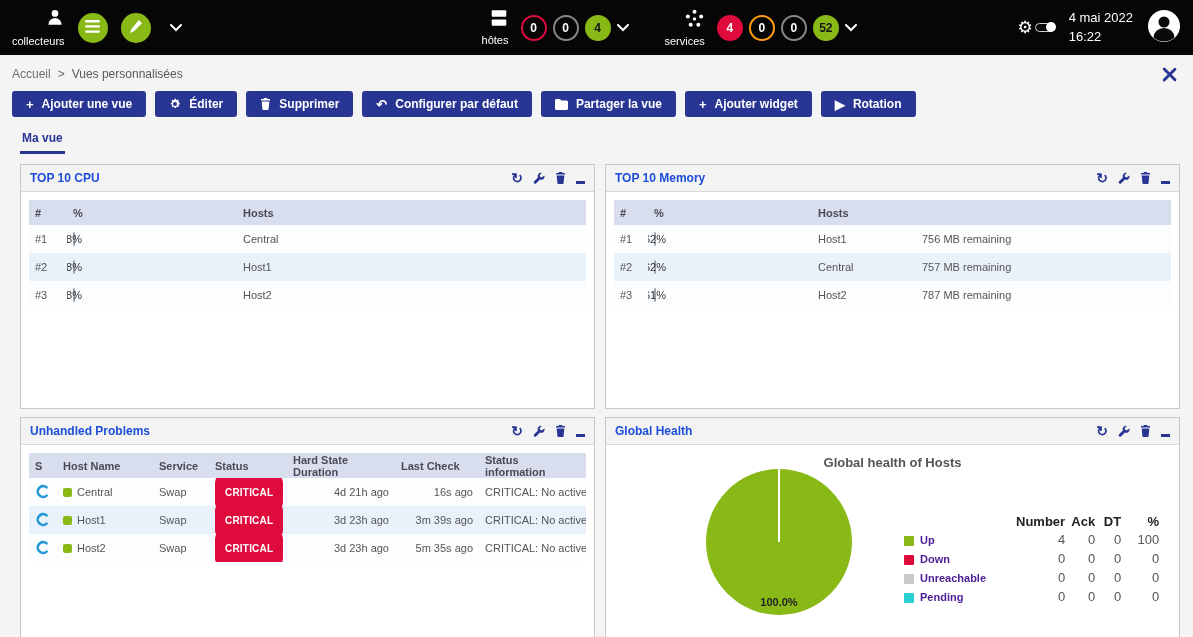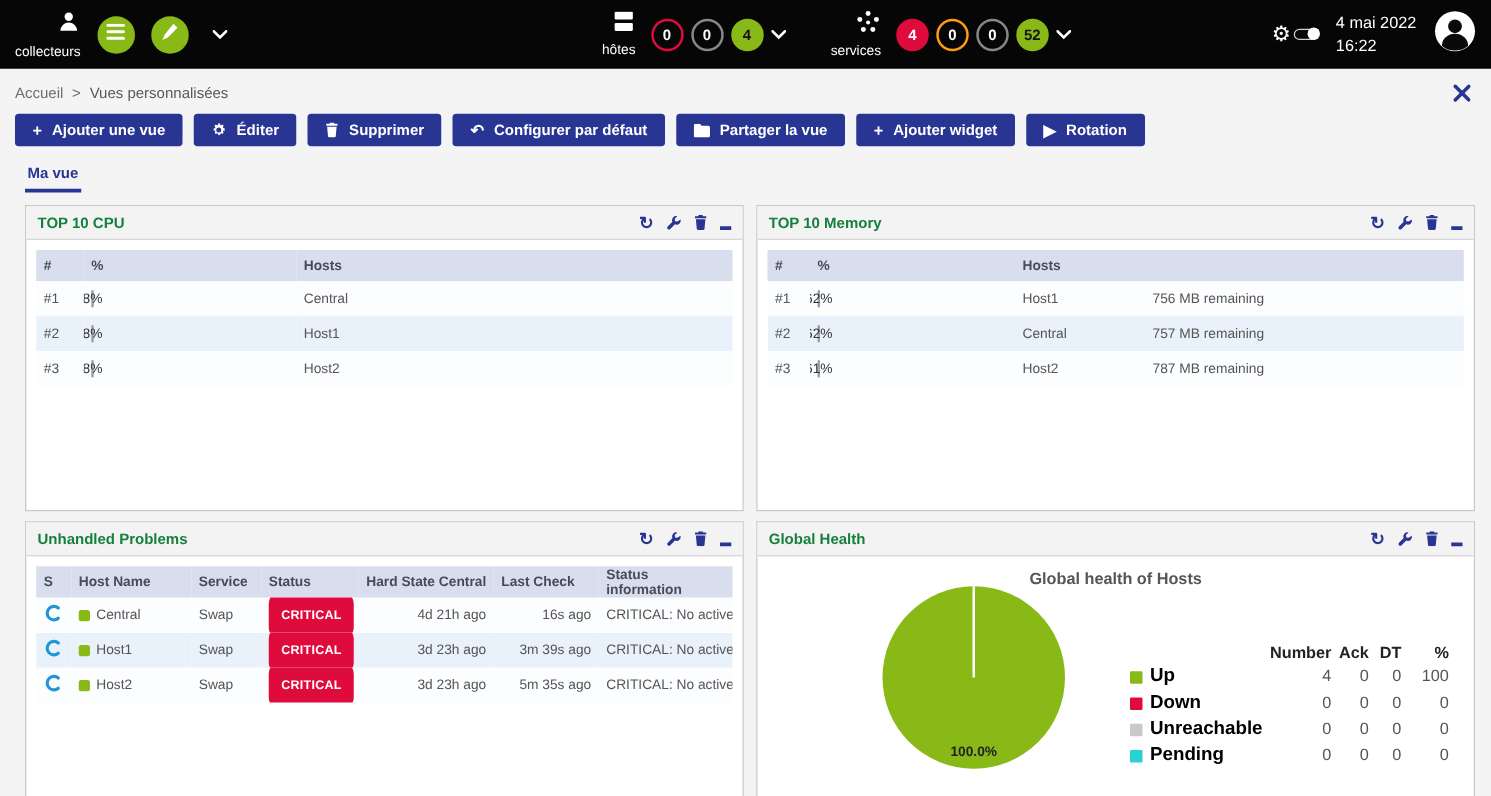--- a/index.html
+++ b/index.html
@@ -41,21 +41,21 @@
   .tb-btn svg { display: block; }
   
   .tabs { padding: 4px 0 0 20px; }
   .tab { display: inline-block; color: #283593; font-weight: bold; font-size: 12px; padding: 4px 2px 6px 2px; border-bottom: 3px solid #283593; cursor: pointer; }
   
   .grid { display: grid; grid-template-columns: 575px 575px; column-gap: 10px; row-gap: 8px; padding: 10px 0 0 20px; }
   .widget { background: #fff; border: 1px solid #c8c8c8; display: flex; flex-direction: column; }
   .h-top { height: 245px; }
   .h-bottom { height: 232px; }
   .widget-header { height: 27px; min-height: 27px; background: #f3f3f3; border-bottom: 1px solid #d8d8d8; display: flex; align-items: center; padding: 0 9px; }
-  .widget-title { font-size: 12px; font-weight: bold; color: #15803d; }
+  .widget-title { font-size: 12px; font-weight: bold; color: #1d4ed8; }
   .widget-icons { margin-left: auto; display: flex; align-items: center; gap: 10px; }
   .wicon { cursor: pointer; display: flex; align-items: center; font-size: 14px; font-weight: bold; color: #283593; line-height: 1; }
   .wicon.minimize { width: 9px; height: 3px; background: #283593; margin-top: 9px; }
   .widget-body { padding: 8px; position: relative; flex: 1; overflow: hidden; }
   
   table.data { width: 100%; border-collapse: collapse; table-layout: fixed; font-size: 11px; color: #555; }
   table.data th { background: #d9deee; color: #4a4a55; font-weight: bold; height: 25px; padding: 0 6px; text-align: left; }
   table.data td { height: 28px; padding: 0 6px; overflow: hidden; white-space: nowrap; }
   table.data tbody tr:nth-child(odd) td { background: #fcfdff; }
   table.data tbody tr:nth-child(even) td { background: #e9f1fa; }
@@ -77,21 +77,21 @@
   
   .gh-title { text-align: center; font-size: 13px; font-weight: bold; color: #555; margin-top: 2px; }
   .pie { position: absolute; left: 100px; top: 24px; width: 146px; height: 146px; border-radius: 50%; background: #88b917; }
   .pie-divider { position: absolute; left: calc(50% - 1px); top: 0; width: 2px; height: 50%; background: #fff; }
   .pie-label { position: absolute; left: 0; right: 0; bottom: 7px; text-align: center; font-size: 11px; font-weight: bold; color: #222; }
   .legend { position: absolute; left: 296px; top: 68px; border-collapse: collapse; font-size: 13px; color: #555; }
   .legend th { font-weight: bold; color: #222; text-align: right; padding: 1px 2px; font-size: 13px; }
   .legend td { padding: 2px; text-align: right; }
   .legend td.lcell { text-align: left; width: 112px; }
   .legend .w-num { width: 46px; } .legend .w-ack { width: 30px; } .legend .w-dt { width: 26px; } .legend .w-pct { width: 38px; }
-  .legend-label { font-weight: bold; color: #000000; margin-left: 6px; font-size: 15px; }
+  .legend-label { font-weight: bold; color: #4c1d95; margin-left: 6px; font-size: 11px; }
   .swatch { display: inline-block; width: 10px; height: 10px; border-radius: 1px; vertical-align: middle; background: #ccc; }
 </style>
 </head>
 <body>
 
 <header class="topbar">
   <div class="tb-left">
     <div class="stack">
       <span>
         <svg width="20" height="20" viewBox="0 0 24 24" fill="#fff">
@@ -396,21 +396,21 @@
             <col class="c5">
             <col class="c6">
             <col class="c7">
           </colgroup>
         <thead>
             <tr>
           <th class="center">S</th>
           <th class="center">Host Name</th>
           <th class="center">Service</th>
           <th class="center">Status</th>
-          <th class="center">Hard State Central</th>
+          <th class="center">Hard State Duration</th>
           <th class="center">Last Check</th>
           <th>Status information</th>
         </tr>
           </thead>
         <tbody>
           <tr>
             <td class="center"><svg width="15" height="15" viewBox="0 0 20 20">
                   <path d="M15.5 4.5A7.2 7.2 0 1 0 15.5 15.5" fill="none" stroke="#2196d6" stroke-width="3.4" stroke-linecap="round"></path>
                 </svg></td>
             <td>

